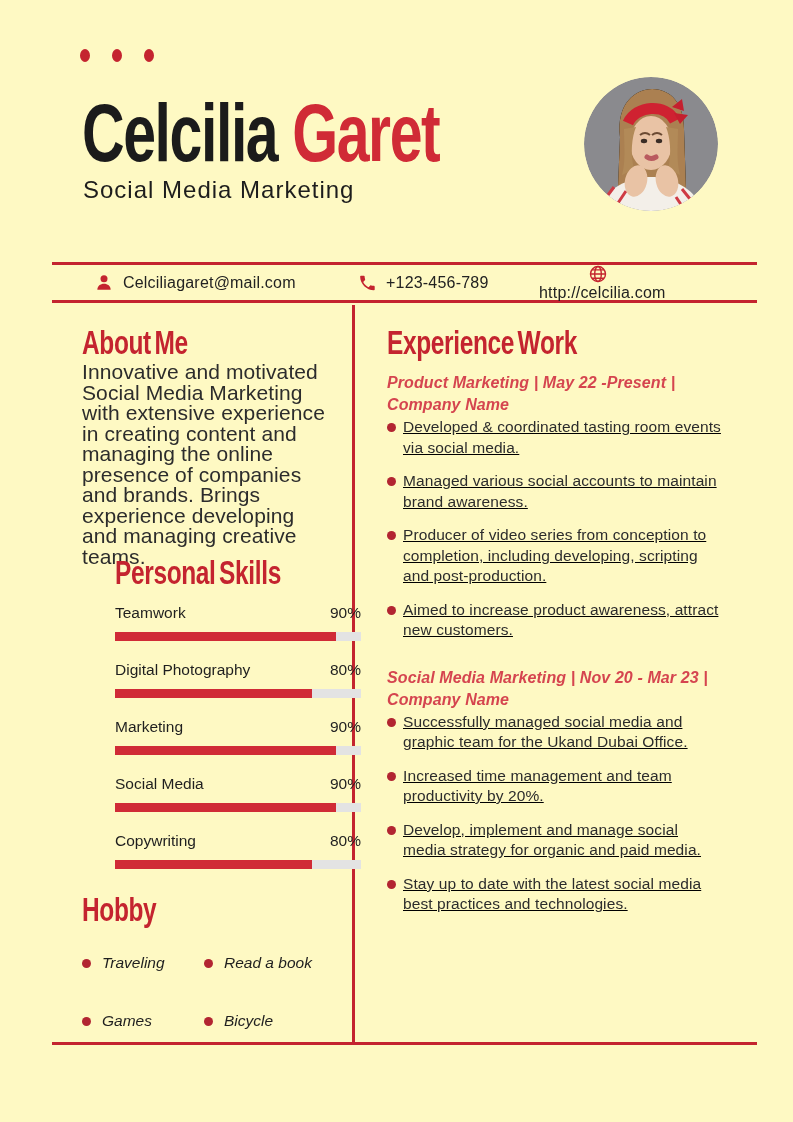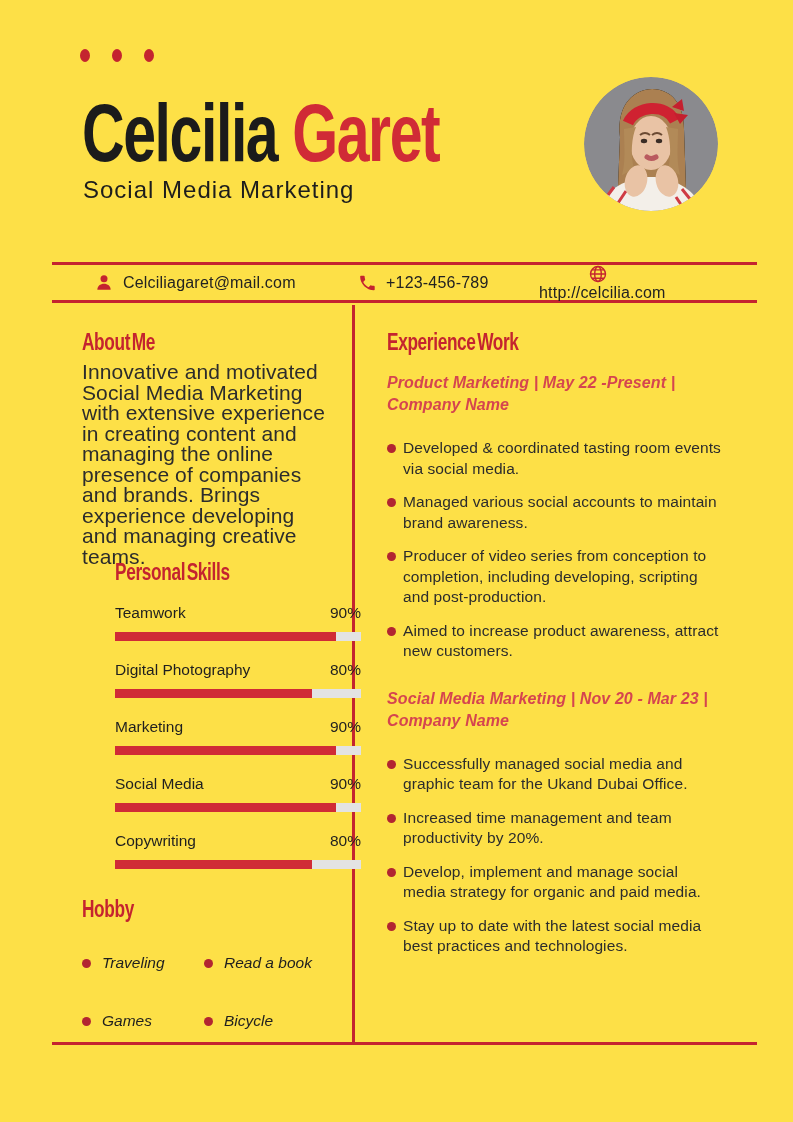--- a/index.html
+++ b/index.html
@@ -3,21 +3,21 @@
 <meta charset="utf-8">
 <style>
   :root{
     --accent:#c4242f; --accent-bright:#d02b36; --bullet:#b22531;
     --sub-red:#d5454f; --text:#2c2c2c; --heading-text:#1b1b1b;
     --track:#e3e3e3; --photo-bg:#8a8a8e;
   }
   *{margin:0;padding:0;box-sizing:border-box;}
   html,body{background:#fff;}
   body{font-family:"Liberation Sans",sans-serif;}
-  .page{position:relative;width:793px;height:1122px;background:#fde047;overflow:hidden;}
+  .page{position:relative;width:793px;height:1122px;background:#fef9c3;overflow:hidden;}
 
   
   .dots{position:absolute;left:80px;top:49px;display:flex;}
   .dot{width:10px;height:13px;border-radius:50%;background:var(--accent);margin-right:22px;}
 
   
   .name{position:absolute;left:82px;top:100px;font-size:82px;font-weight:800;
         line-height:66px;letter-spacing:-2px;white-space:nowrap;color:var(--heading-text);}
   .name-scale{display:inline-block;transform:scaleX(0.72);transform-origin:left center;}
   .name .accent{color:var(--accent-bright);}
@@ -33,21 +33,21 @@
   .contact-item{position:absolute;top:50%;transform:translateY(-50%);display:flex;align-items:center;}
   .contact-item svg{margin-right:9px;flex:0 0 auto;}
   .contact-item span{font-size:16px;color:#222;letter-spacing:0.2px;}
   .ci-email{left:42px;} .ci-phone{left:306px;} .ci-web{left:487px;flex-direction:column;}
 
   
   .vdivider{position:absolute;left:352px;top:305px;width:3px;height:738px;background:var(--accent);}
   .hline{position:absolute;left:52px;top:1042px;width:705px;height:3px;background:var(--accent);}
 
   
-  h2{font-size:24px;line-height:32px;font-weight:800;color:var(--accent);white-space:nowrap;}
+  h2{font-size:34px;line-height:32px;font-weight:800;color:var(--accent);white-space:nowrap;}
   .h-cond{display:inline-block;transform:scaleX(0.72);transform-origin:left center;
           letter-spacing:-0.5px;word-spacing:-4px;}
 
   
   .about{position:absolute;left:82px;top:326px;width:246px;}
   .about p{margin-top:4px;font-size:21px;line-height:20.5px;color:var(--text);letter-spacing:0.1px;}
 
   .skills{position:absolute;left:82px;top:556px;width:246px;margin-left:33px;}
   .skills-list{margin-top:16px;}
   .skill{margin-bottom:20px;}
@@ -63,21 +63,21 @@
   .hobby-dot{width:9px;height:9px;border-radius:50%;background:var(--bullet);margin-right:11px;flex:0 0 auto;}
   .hobby-item span{font-size:15.5px;color:#1f1f1f;}
 
   
   .experience{position:absolute;left:387px;top:326px;width:334px;}
   .job-sub{margin-top:14px;font-size:16px;line-height:22px;font-style:italic;font-weight:600;
            color:var(--sub-red);letter-spacing:0.1px;}
   .job + .job{margin-top:0;}
   .job .job-sub{margin-top:26px;}
   .job:first-child .job-sub{margin-top:14px;}
-  ul.bullets{margin-top:22px;list-style:none;}
+  ul.bullets{margin-top:1px;list-style:none;text-decoration:underline;}
   ul.bullets li{position:relative;padding-left:16px;margin-bottom:13px;
                 font-size:15.5px;line-height:20.5px;color:var(--text);letter-spacing:0.1px;}
   ul.bullets li::before{content:"";position:absolute;left:0;top:6px;width:9px;height:9px;
                 border-radius:50%;background:var(--bullet);}
 </style>
 </head>
 <body>
 
 <div class="page">
 

